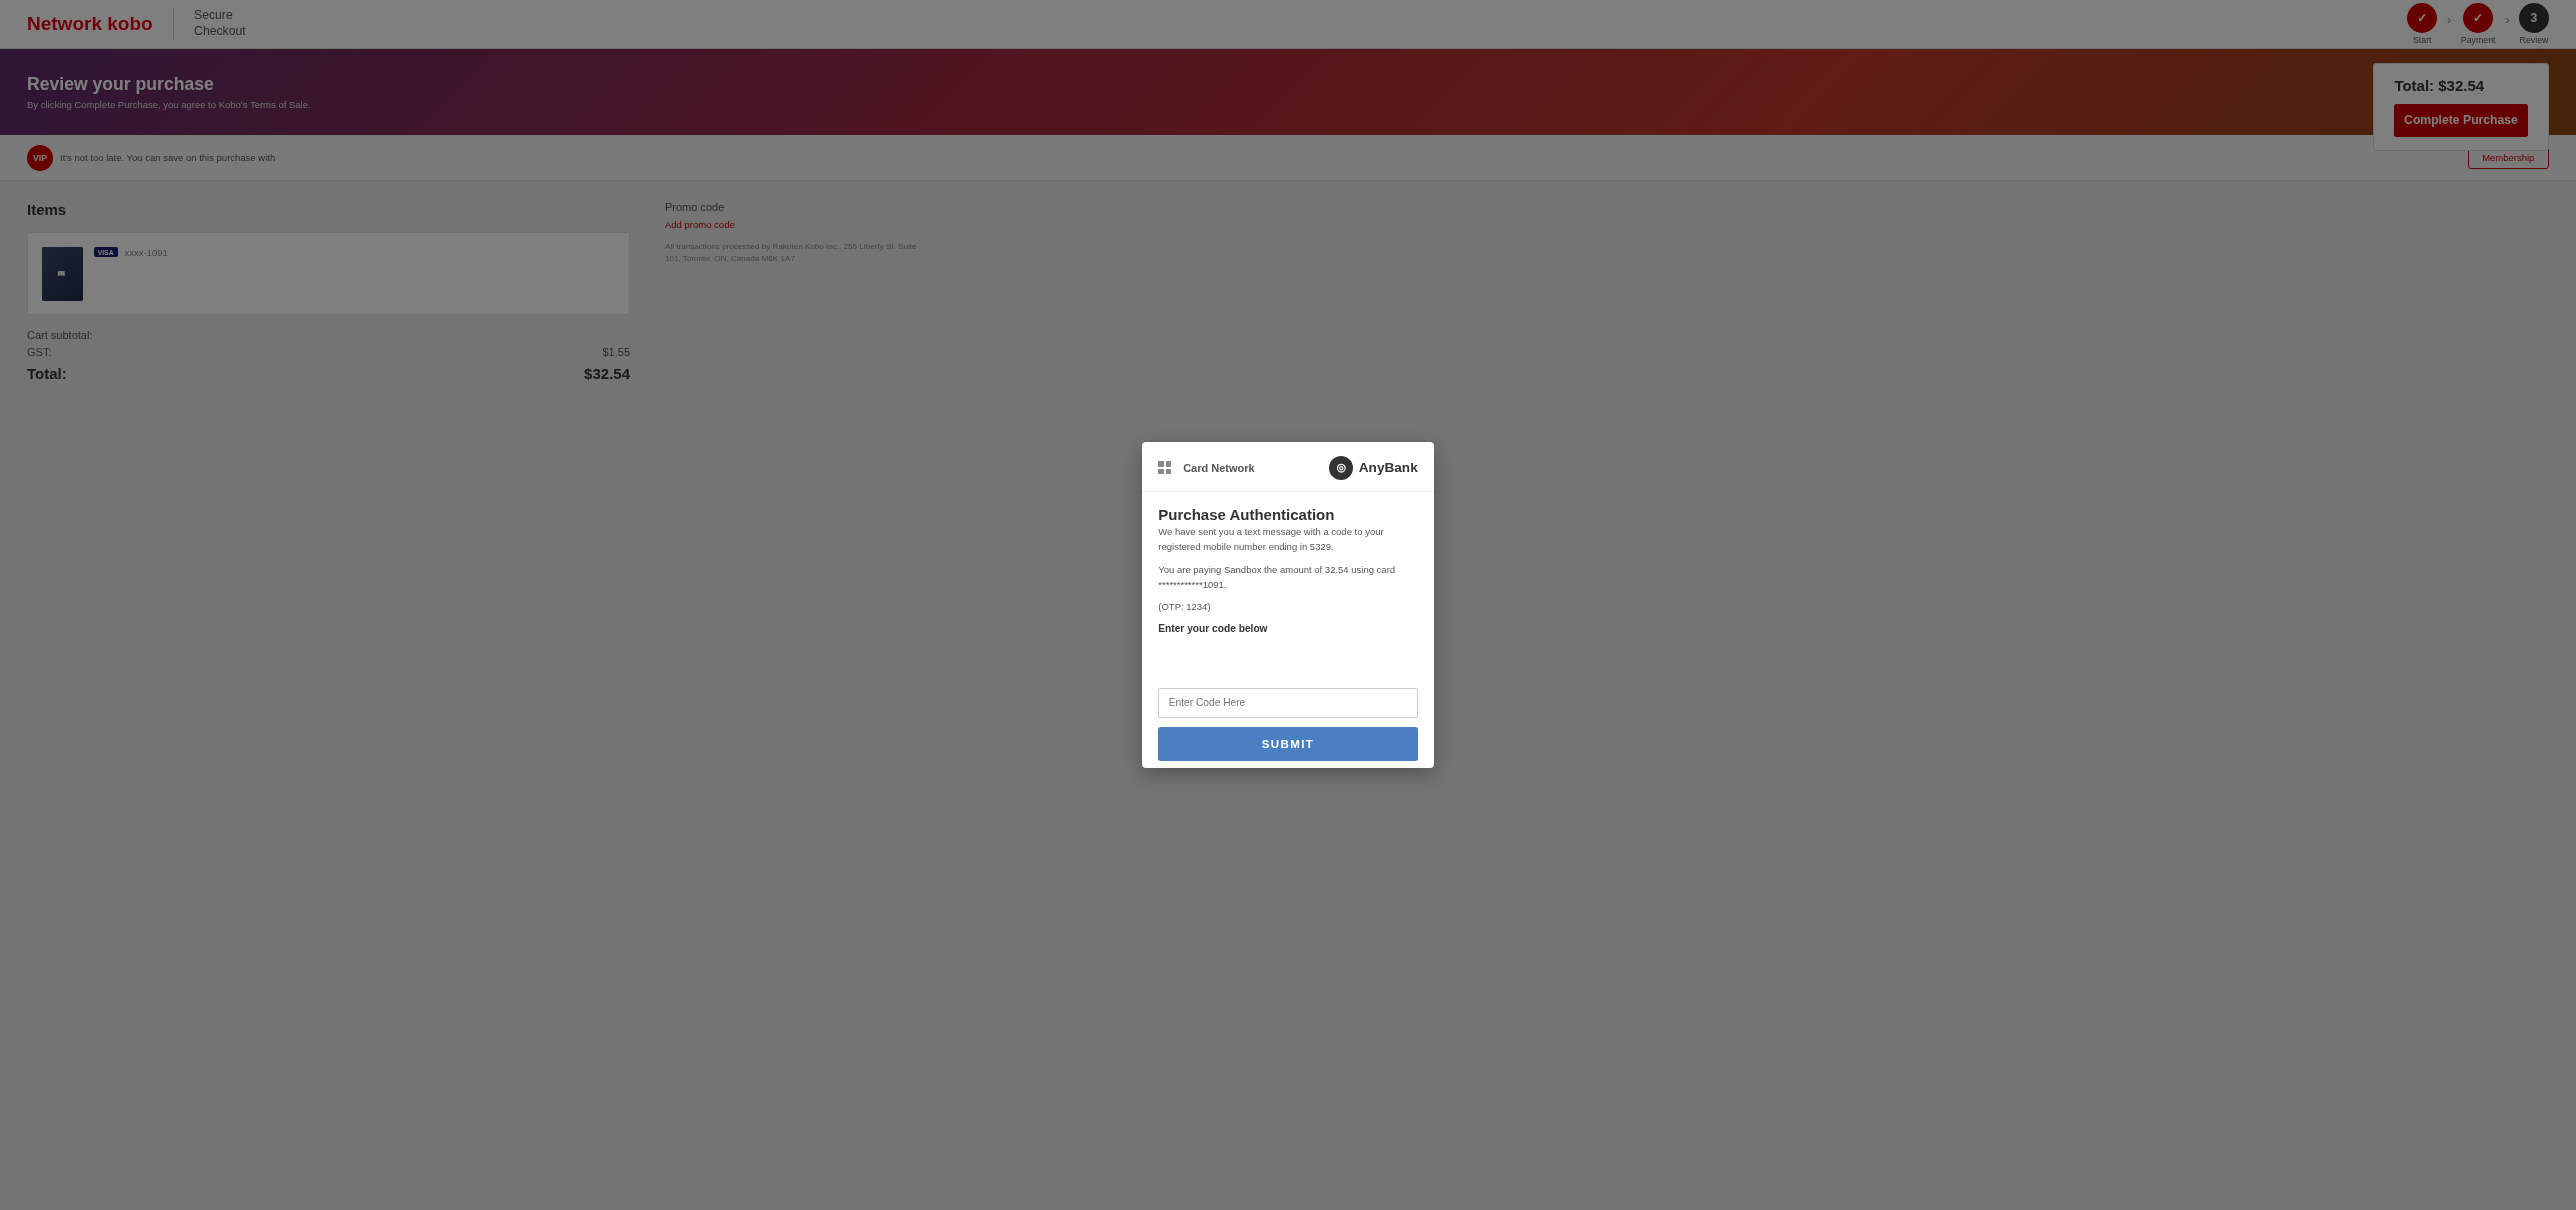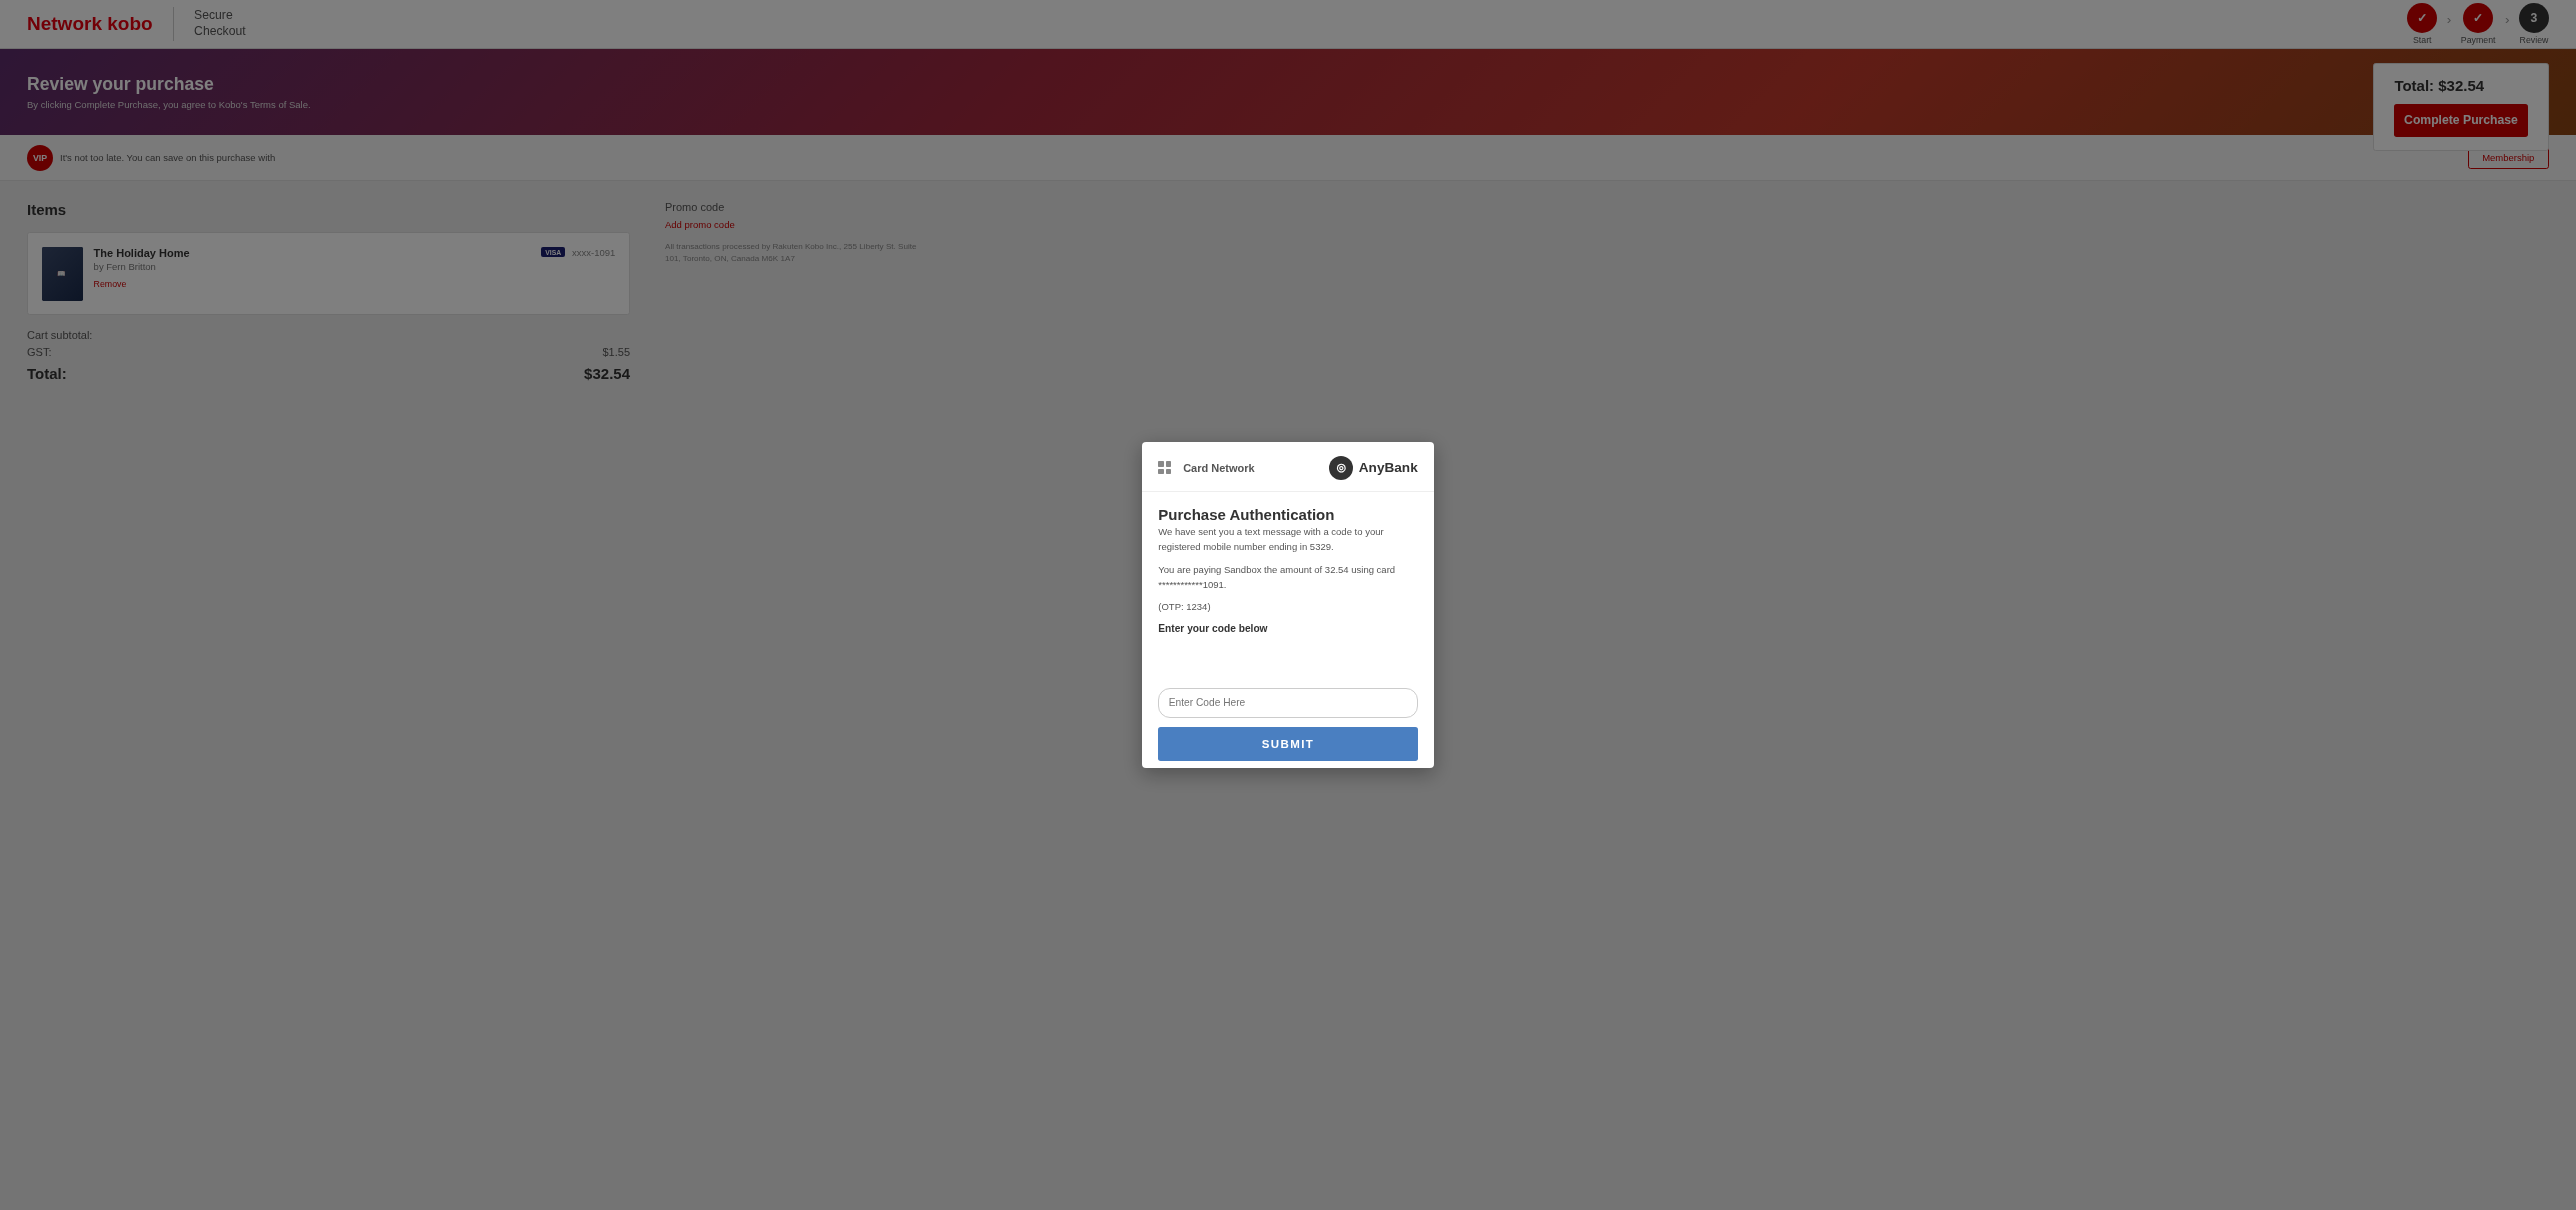--- a/index.html
+++ b/index.html
@@ -311,21 +311,21 @@
     }
     .modal-code-label {
       font-size: 10.2px;
       font-weight: bold;
       color: #333;
       margin-bottom: 6.8px;
     }
     .modal-input {
       width: 100%;
       border: 0.7px solid #ccc;
-      border-radius: 12px;
+      border-radius: 2px;
       padding: 8.1px 9.5px;
       font-size: 10.2px;
       color: #999;
       outline: none;
       margin-bottom: 9.5px;
       margin-top: 48px;
     }
     .submit-btn {
       width: 100%;
       background: #4a7fc1;
@@ -384,25 +384,20 @@
   <span>It's not too late. You can save on this purchase with</span>
   <button class="vip-membership-btn">Membership</button>
 </div>
 
 <div class="main-content">
   <div class="left-column">
     <div class="section-title">Items</div>
 
     <div class="item-card">
       <div class="book-cover">📖</div>
-      <div class="item-info">
-        <div class="item-title">The Holiday Home</div>
-        <div class="item-author">by Fern Britton</div>
-        <a class="item-remove">Remove</a>
-      </div>
       <div class="item-card-right">
         <span class="visa-icon">VISA</span>
         <span>xxxx-1091</span>
       </div>
     </div>
 
     <div class="cart-summary">
       <div class="summary-row">
         <span>Cart subtotal:</span>
         <span></span>

